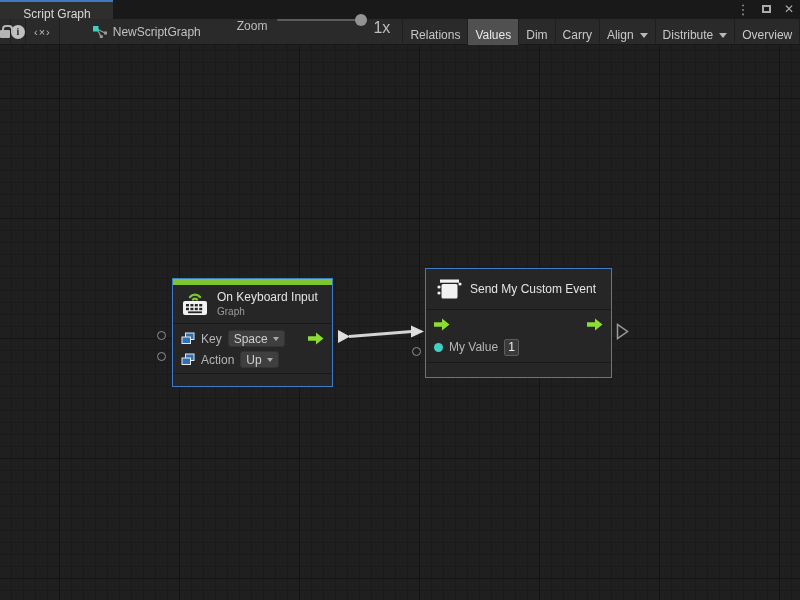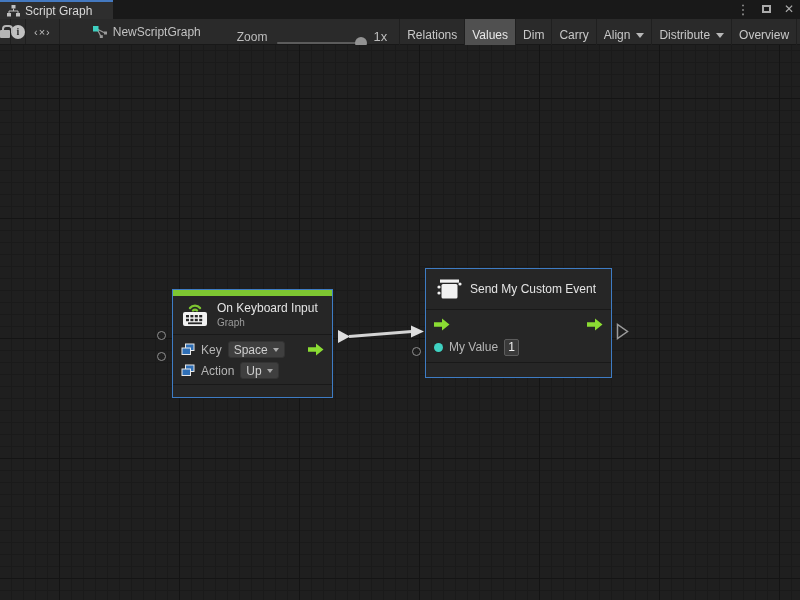--- a/index.html
+++ b/index.html
@@ -3,41 +3,41 @@
 <meta charset="utf-8">
 <style>
   * { box-sizing: border-box; margin: 0; padding: 0; }
   html,body { width:800px; height:600px; overflow:hidden; background:#1e1e1e;
     font-family:"Liberation Sans", sans-serif; }
   .window { position:relative; width:800px; height:600px; overflow:hidden; }
 
   
   .tabbar { position:relative; height:19px; background:#191919; display:flex; align-items:stretch; }
   .tab { display:flex; align-items:center; gap:5px; width:113px; padding:0 6px 0 7px;
-    background:#2e2e2e; border-top:2px solid #4479c0; color:#d8d8d8; font-size:12px; cursor:default; }
+    background:#2e2e2e; border-top:2px solid #4479c0; color:#d8d8d8; font-size:12px; cursor:default;flex-direction:column; }
   .tab-label { white-space:nowrap; }
   .win-controls { position:absolute; right:4px; top:0; height:19px; display:flex; align-items:center; gap:9px; color:#ababab; }
   .wc { width:14px; text-align:center; font-size:12px; line-height:17px; cursor:default; }
   .wc-menu { font-size:13px; letter-spacing:0; }
   .maxbox { display:inline-block; width:9px; height:8px; border:2px solid #ababab; margin-top:4px; }
 
   
   .toolbar { height:26px; background:#2a2a2a; display:flex; align-items:stretch;
     border-bottom:1px solid #181818; color:#c2c2c2; font-size:12px; }
   .tbtn { display:flex; align-items:center; justify-content:center; padding:0 8px;
     border-right:1px solid #1f1f1f; cursor:default; }
   .tbtn.icon-btn { width:26px; padding:0; }
   .tbtn.code-btn { width:62px; color:#bdbdbd; font-size:11px; letter-spacing:1px; }
   .graphname { display:flex; align-items:center; gap:6px; margin-left:25px; padding:0 8px; }
-  .zoomgrp { display:flex; align-items:flex-end; margin-left:28px; }
+  .zoomgrp { display:flex; align-items:flex-start; margin-left:28px; }
   .zoom-label { margin-right:10px; color:#bdbdbd; }
   .slider { position:relative; width:88px; height:2px; background:#5c5c5c; border-radius:1px; }
   .slider-handle { position:absolute; right:-2px; top:-5px; width:12px; height:12px;
     border-radius:50%; background:#939393; }
-  .zoom-val { margin-left:8px; font-size:13px; color:#bdbdbd; }
+  .zoom-val { margin-left:8px; font-size:16px; color:#bdbdbd; }
   .rgroup { display:flex; align-items:stretch; margin-left:12px; }
   .rbtn { display:flex; align-items:center; padding:16px 7px; border-left:1px solid #1f1f1f;
     color:#c8c8c8; white-space:nowrap; cursor:default; }
   .rbtn.active { background:#505050; color:#e8e8e8; }
   .dd-arrow { display:inline-block; width:0; height:0; border-left:4px solid transparent;
     border-right:4px solid transparent; border-top:5px solid #b8b8b8; margin-left:6px; }
 
   
   .lock { position:relative; width:10px; height:8px; background:#b5b5b5; border-radius:1px; margin-top:4px; }
   .lock:before { content:""; position:absolute; left:1.5px; top:-5px; width:7px; height:6px;
@@ -55,21 +55,21 @@
       linear-gradient(#1a1a1a 1px, transparent 1px),
       linear-gradient(90deg, #1a1a1a 1px, transparent 1px);
     background-size:120px 120px, 120px 120px, 12px 12px, 12px 12px;
     background-position:59px 53px, 59px 53px, 59px 53px, 59px 53px;
     overflow:hidden; }
 
   .conn-svg { position:absolute; left:0; top:0; width:800px; height:555px; }
 
   
   .node { position:absolute; background:#262626; border:1px solid #3e7cc4; }
-  .node-kbd { left:172px; top:244px; width:161px; height:109px; }
+  .node-kbd { left:172px; top:233px; width:161px; height:109px; }
   .node-evt { left:425px; top:223px; width:187px; height:110px; }
   .green-bar { height:6px; background:#7dc631; }
   .node-header { display:flex; align-items:center; gap:8px; padding:5px 8px 6px 8px;
     border-bottom:1px solid #191919; }
   .node-title { color:#e4e4e4; font-size:12px; white-space:nowrap; }
   .node-subtitle { color:#9c9c9c; font-size:10px; margin-top:2px; }
   .node-body { padding:4px 0 3px 0; }
   .port-row { display:flex; align-items:center; height:21px; padding:0 8px; gap:6px; }
   .port-label { color:#b5b5b5; font-size:12px; white-space:nowrap; }
   .dropdown { display:inline-flex; align-items:center; background:#3f3f3f; border:1px solid #333;

